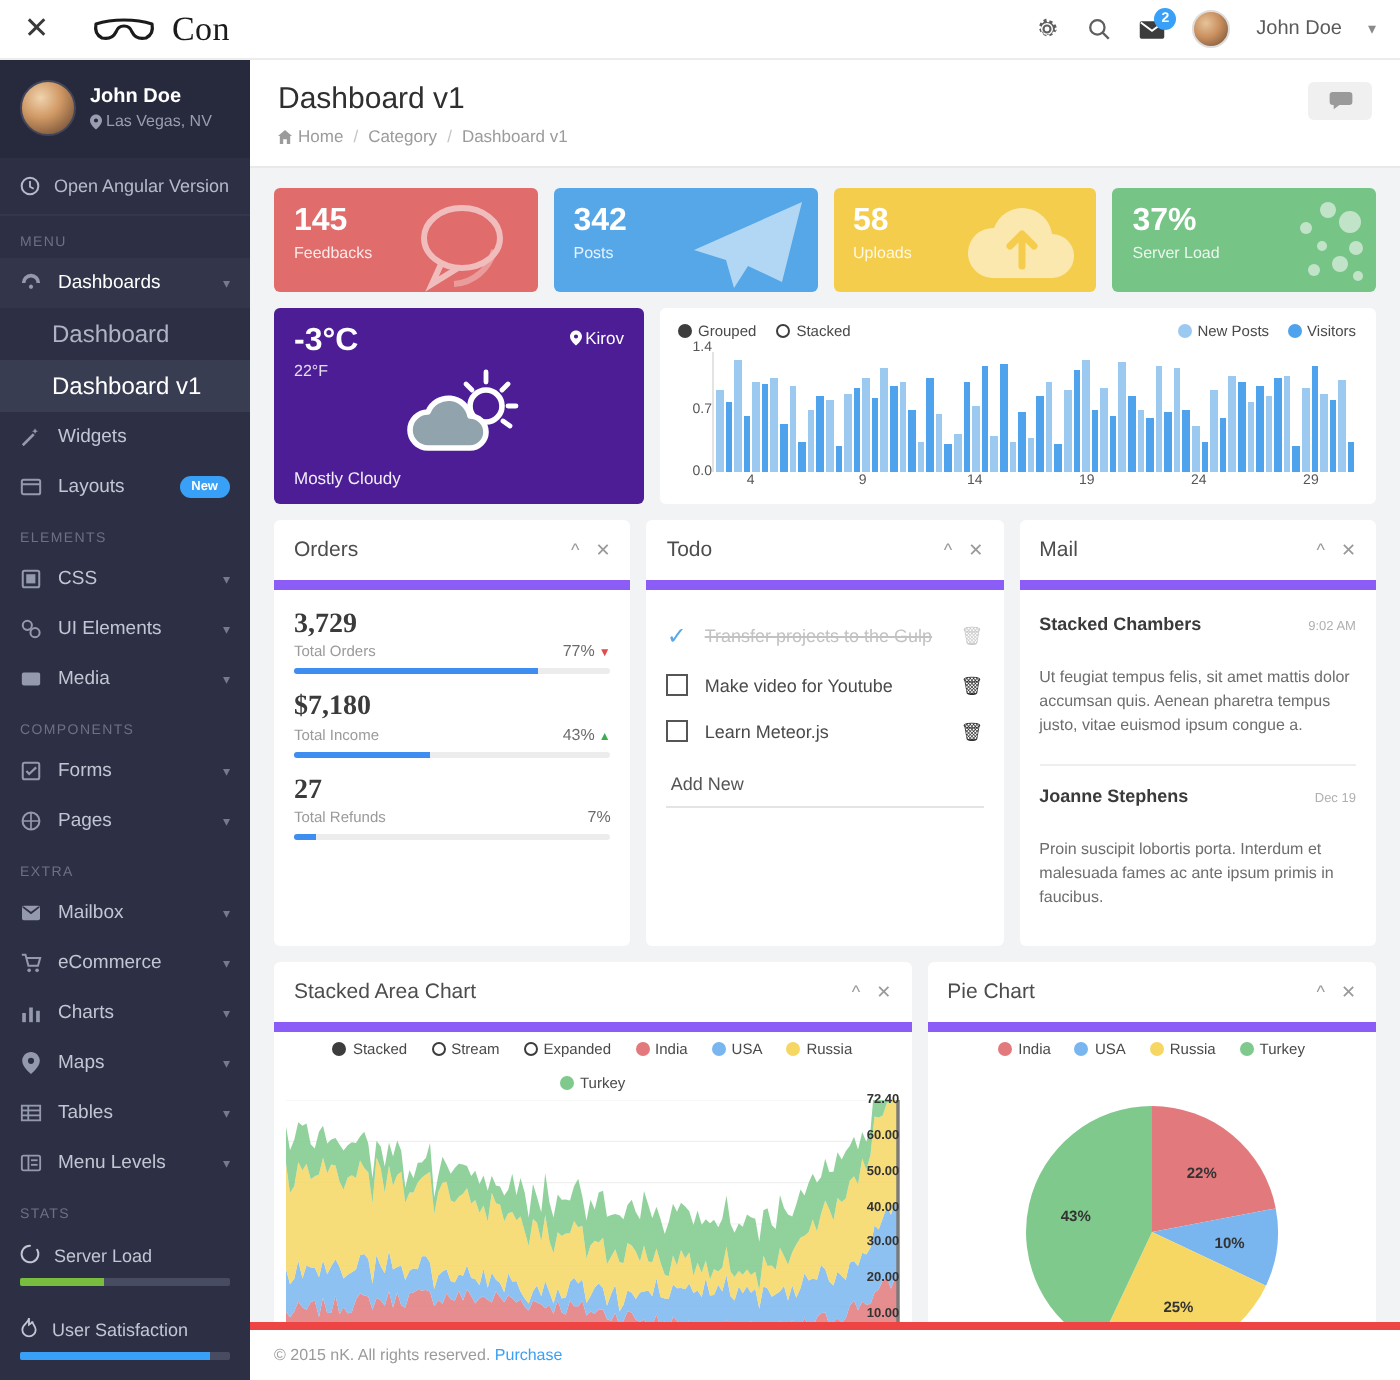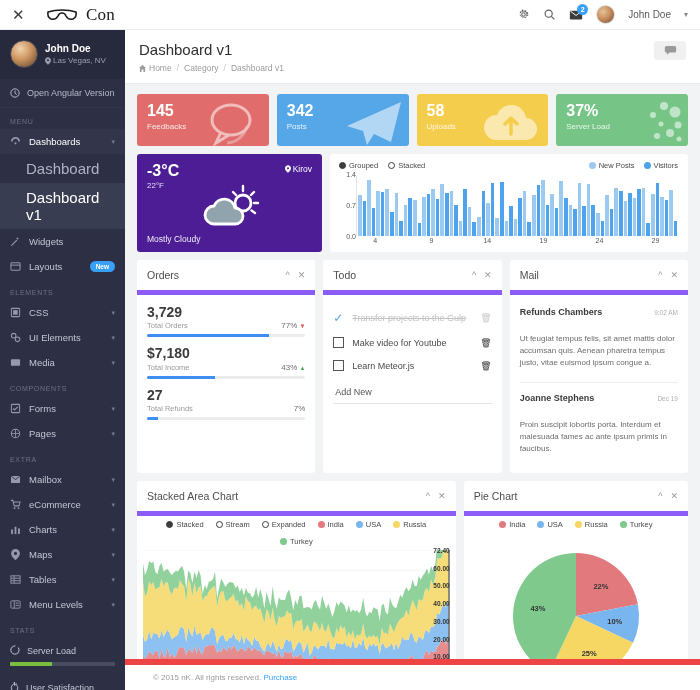--- a/index.html
+++ b/index.html
@@ -65,21 +65,21 @@
     text-transform: uppercase;
   }
   .side-item {
     display: flex; align-items: center; gap: 8px; padding: 7px 10px;
     color: #c2c5d3; font-size: 9.5px; cursor: pointer; position: relative;
   }
   .side-item .ico { width: 11px; display: flex; justify-content: center; flex: none; color: #9599ad; }
   .side-item .caret { margin-left: auto; font-size: 7px; color: #767a90; }
   .side-item.open { background: #33364a; color: #fff; justify-content: center; }
   .side-sub {
-    padding: 6px 10px 6px 26px; color: #b0b3c4; font-size: 15px; cursor: pointer;
+    padding: 6px 10px 6px 26px; color: #b0b3c4; font-size: 12px; cursor: pointer;
   }
   .side-sub.active { background: #393d52; color: #fff; }
   .pill {
     margin-left: auto; background: #38a1f7; color: #fff; font-size: 6.5px;
     padding: 2px 6px; border-radius: 8px; font-weight: bold;
   }
   .stat-row { padding: 7px 10px 2px 10px; display: flex; align-items: center; gap: 7px;
     color: #c2c5d3; font-size: 9px; }
   .stat-bar { margin: 3px 10px 9px 10px; height: 4px; background: #484c63; border-radius: 1px; overflow: hidden; }
   .stat-fill { height: 100%; }
@@ -145,21 +145,21 @@
   
   .row3 { display: flex; gap: 8px; margin-top: 8px; }
   .panel { background: #fff; border-radius: 3px; flex: 1; display: flex; flex-direction: column; }
   .p-head {
     display: flex; align-items: center; padding: 9px 10px; border-bottom: 5px solid #8b5cf6;
   }
   .p-title { font-size: 10.5px; color: #4d4d4d; }
   .p-actions { margin-left: auto; display: flex; gap: 8px; color: #9a9a9a; font-size: 9px; }
   .p-body { padding: 10px; flex: 1; }
 
-  .ord-num { font-size: 14px; color: #3b3b3b; font-weight: bold; line-height: 1.1; }
+  .ord-num { font-size: 14px; color: #3b3b3b; font-weight: bold; line-height: 1.1; font-family: Liberation Serif, serif; }
   .ord-sub { font-size: 7.5px; color: #9a9a9a; margin-top: 1px; display: flex; align-items: baseline; }
   .ord-pct { margin-left: auto; font-size: 8px; color: #6b6b6b; }
   .ord-track { height: 3px; background: #ececec; border-radius: 2px; margin-top: 4px; overflow: hidden; }
   .ord-fill { height: 100%; background: #3d8ef0; }
   .ord-block { margin-bottom: 9px; }
 
   .todo-item { display: flex; align-items: center; gap: 8px; padding: 6px 0; }
   .cb { width: 11px; height: 11px; border: 1.3px solid #555; flex: none; }
   .todo-text { font-size: 9px; color: #4a4a4a; }
   .todo-text.done { color: #c2c2c2; text-decoration: line-through; }
@@ -183,21 +183,21 @@
   .ac-plot { position: relative; margin: 2px 6px 0 6px; }
   .ac-ylabels { position: absolute; right: -2px; top: 0; bottom: 14px; width: 30px; font-size: 6.5px;
     color: #333; font-weight: bold; }
   .ac-ylabels span { position: absolute; right: 2px; }
   .ac-xlabels { display: flex; justify-content: space-between; font-size: 6.5px; color: #333;
     font-weight: bold; padding: 2px 30px 6px 4px; }
   .pie-wrap { display: flex; justify-content: center; align-items: center; padding: 10px 0 14px 0; }
   .slice-lbl { font-size: 7.5px; fill: #333; font-weight: bold; }
 
   
-  .footer { background: #fff; border-top: 6px solid #ef4444; padding: 8px 28px;
+  .footer { background: #fff; border-top: 4px solid #ef4444; padding: 8px 12px;
     font-size: 8px; color: #9b9b9b; flex: none; }
   .footer a { color: #38a1f7; text-decoration: none; }
 </style>
 </head>
 <body>
 
 <div class="app">
 
   <div class="topbar">
     <div class="tb-close">✕</div>
@@ -702,21 +702,21 @@
             <div class="p-head">
               <span class="p-title">Mail</span>
               <span class="p-actions">
                 <span>^</span>
                 <span>✕</span>
               </span>
             </div>
             <div class="p-body" id="mail-body">
                 <div class="mail-item">
                   <div class="mail-head">
-                    <span class="mail-name">Refunds Chambers</span>
+                    <span class="mail-name">Stacked Chambers</span>
                     <span class="mail-time">9:02 AM</span>
                   </div>
                   <div class="mail-text">Ut feugiat tempus felis, sit amet mattis dolor accumsan quis. Aenean pharetra tempus justo, vitae euismod ipsum congue a.</div>
                 </div>
                 <div class="mail-sep"></div>
                 <div class="mail-item">
                   <div class="mail-head">
                     <span class="mail-name">Joanne Stephens</span>
                     <span class="mail-time">Dec 19</span>
                   </div>

